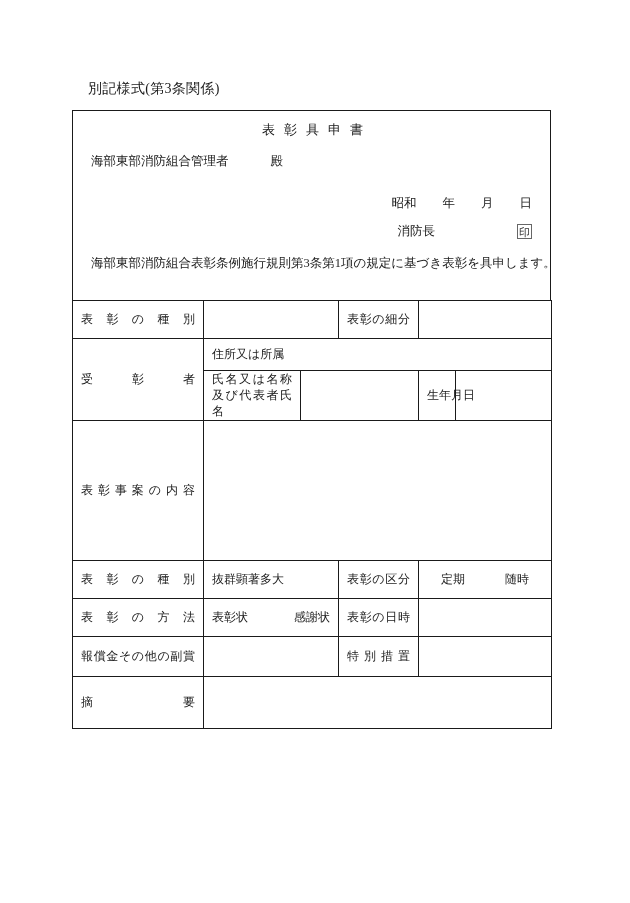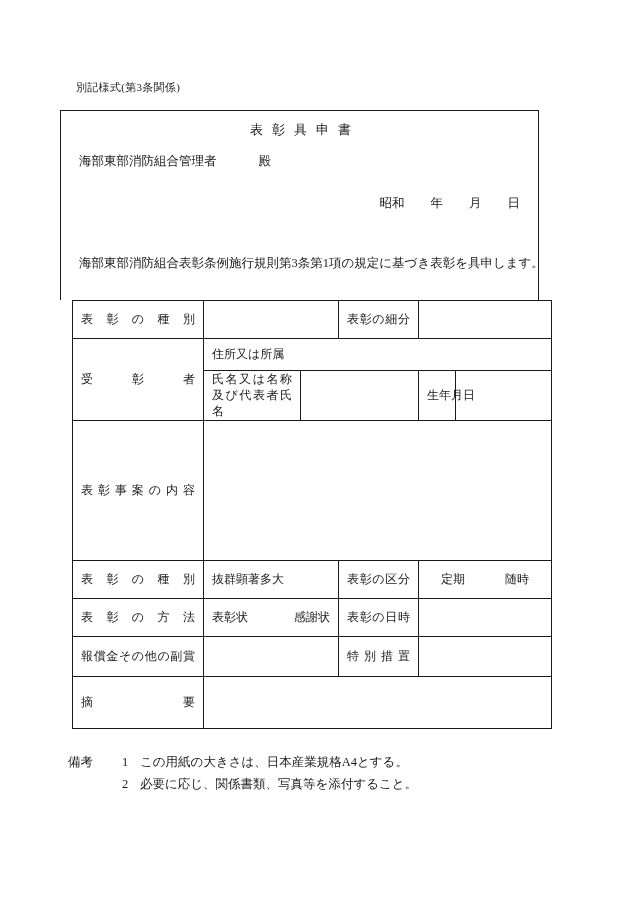--- a/index.html
+++ b/index.html
@@ -19,32 +19,32 @@
   .page {
     position: relative;
     width: 630px;
     height: 903px;
     box-sizing: border-box;
   }
 
   
   .form-no {
     position: absolute;
-    left: 76px;
+    left: 88px;
     top: 80px;
-    font-size: 11px;
+    font-size: 14px;
     letter-spacing: 0.3px;
     white-space: nowrap;
     text-align: center;
   }
 
   
   .header-frame {
     position: absolute;
-    left: 60px;
+    left: 72px;
     top: 110px;
     width: 479px;
     height: 190px;
     border: 1px solid #1a1a1a;
     border-bottom: none;
     box-sizing: border-box;
     text-decoration: underline;
   }
 
   .doc-title {
@@ -184,20 +184,24 @@
     <div class="doc-title">表彰具申書</div>
 
     <div class="addressee">
       <span>海部東部消防組合管理者</span><span class="honorific">殿</span>
     </div>
 
     <div class="date-line">
       <span>昭和</span><span>年</span><span>月</span><span>日</span>
     </div>
 
+    <div class="chief-line">
+      <span class="chief-label">消防長</span>
+      <span class="seal-box">印</span>
+    </div>
 
     <div class="statement">海部東部消防組合表彰条例施行規則第3条第1項の規定に基づき表彰を具申します。</div>
   </div>
 
   <table class="form">
     <colgroup>
       <col style="width:131px">
       <col style="width:97px">
       <col style="width:38px">
       <col style="width:80px">
@@ -257,26 +261,14 @@
         <td colspan="2"></td>
       </tr>
 
       <tr>
         <td class="lbl" style="height:52px">摘要</td>
         <td colspan="5"></td>
       </tr>
     </tbody>
   </table>
 
-  <div class="notes">
-    <div class="note-row">
-      <span class="note-kw">備考</span>
-      <span class="note-num">1</span>
-      <span class="note-txt">この用紙の大きさは、日本産業規格A4とする。</span>
-    </div>
-    <div class="note-row">
-      <span class="note-kw"></span>
-      <span class="note-num">2</span>
-      <span class="note-txt">必要に応じ、関係書類、写真等を添付すること。</span>
-    </div>
-  </div>
 
 </div>
 
 </body></html>

